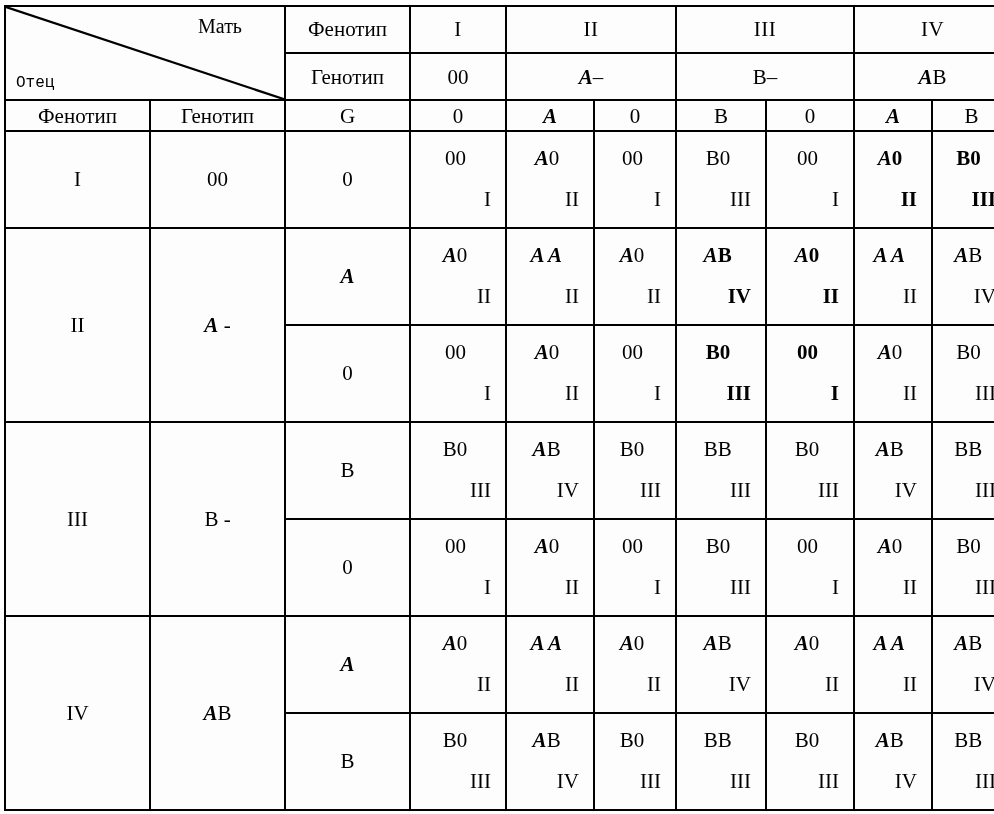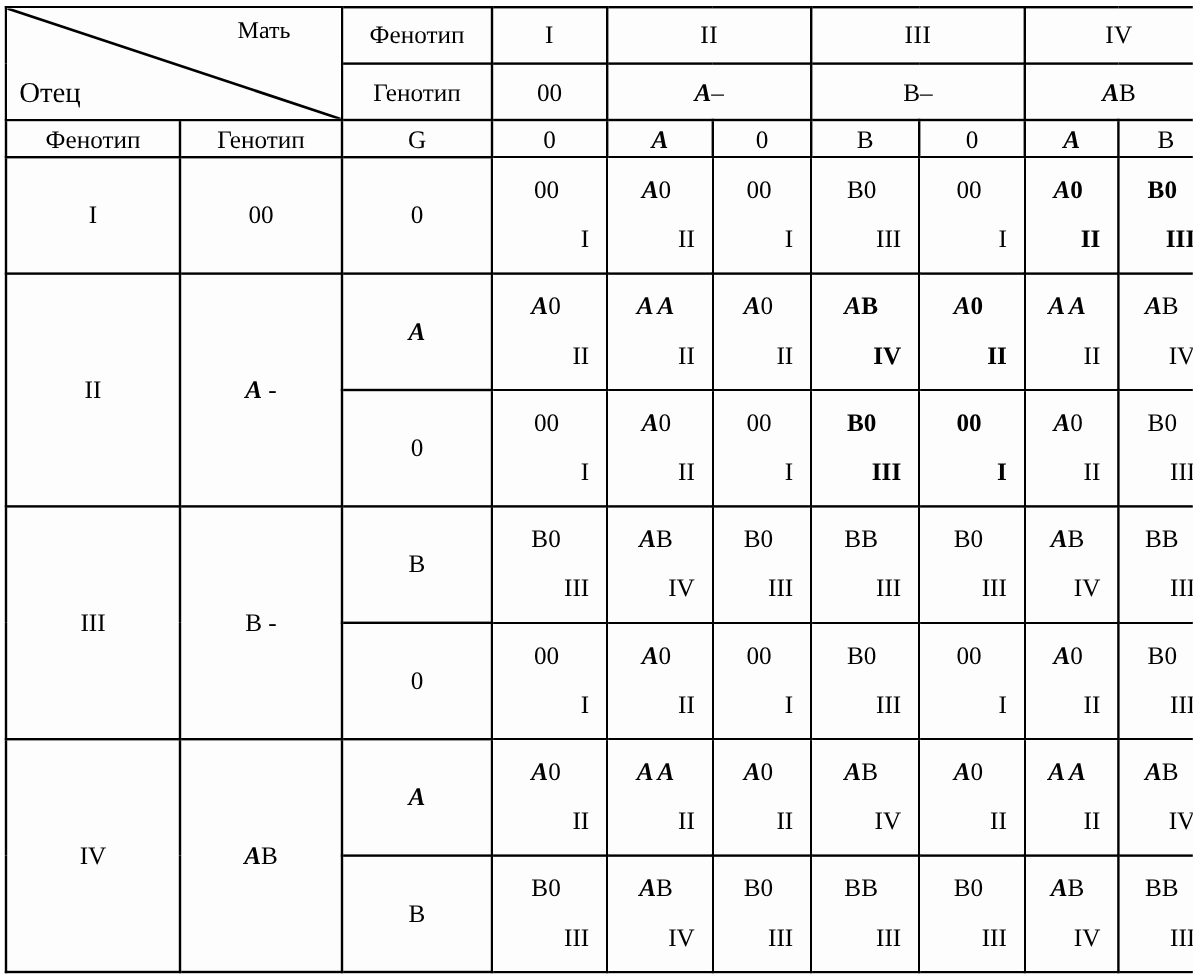--- a/index.html
+++ b/index.html
@@ -59,21 +59,22 @@
   .corner .mother {
     position: absolute;
     right: 42px;
     top: 8px;
     font-size: 20px;
   }
   .corner .father {
     position: absolute;
     left: 10px;
     bottom: 7px;
-    font-size: 24px;
+    font-size: 16px;
+    font-family: Liberation Mono, monospace;
   }
 
   
   .hdr-label {
     font-size: 20px;
   }
   .roman {
     font-size: 21px;
     letter-spacing: 0.5px;
   }

